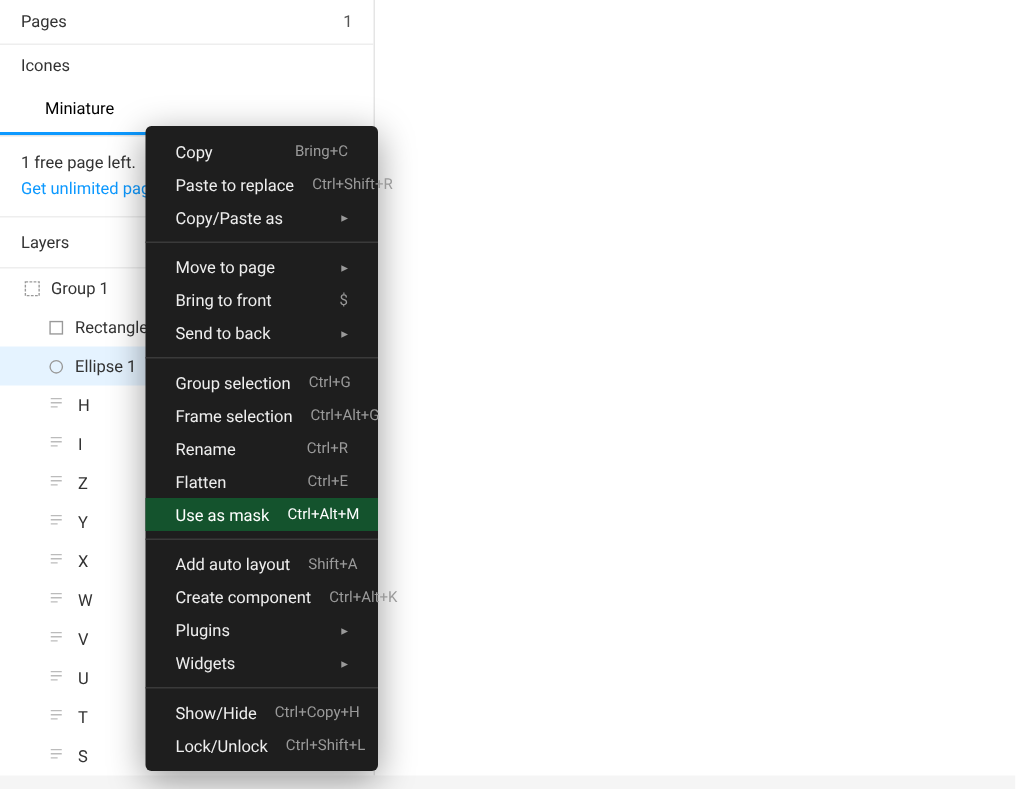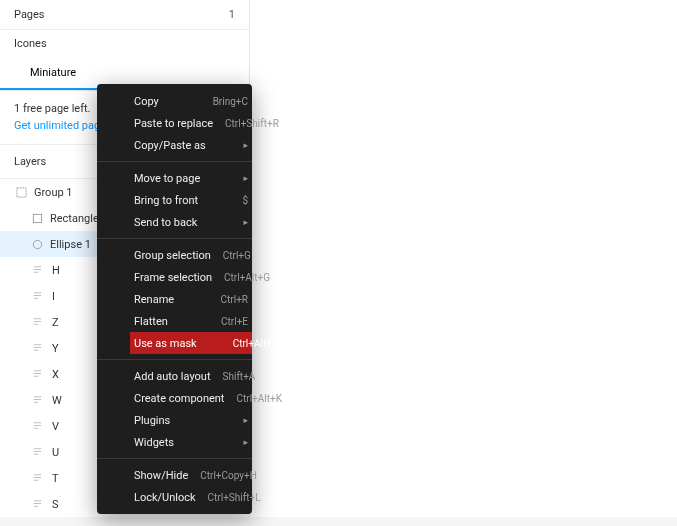--- a/index.html
+++ b/index.html
@@ -66,22 +66,22 @@
   .leaf.l3{top:56px;left:0;transform:rotate(15deg);} 
 
   
   .sel-box{position:absolute;border:1.5px solid #0d99ff;}
   .sel-ellipse{position:absolute;border:1.5px solid #0d99ff;border-radius:50%;pointer-events:none;}
   .sel-handle{position:absolute;width:7px;height:7px;background:#fff;border:1.5px solid #0d99ff;}
   .dim-badge{position:absolute;background:#0d99ff;color:#fff;font-size:10px;padding:2px 6px;border-radius:2px;white-space:nowrap;}
 
   
   .ctx-menu{position:absolute;left:97px;top:84px;width:155px;background:#1e1e1e;border-radius:4px;padding:6px 0;box-shadow:0 6px 24px rgba(0,0,0,.4);font-size:11px;color:#eee;z-index:50;}
-  .ctx-item{display:flex;align-items:center;justify-content:space-between;padding:0 4px;height:22px;cursor:default;white-space:nowrap;margin-left:33px;}
-  .ctx-item.hover{background:#b91c1c;color:#fff;gap:24px;}
+  .ctx-item{display:flex;align-items:center;justify-content:space-between;padding:0 20px;height:22px;cursor:default;white-space:nowrap;}
+  .ctx-item.hover{background:#14532d;color:#fff;}
   .ctx-sep{height:1px;background:#3a3a3a;margin:5px 0;}
   .ctx-shortcut{color:#9a9a9a;font-size:10px;margin-left:12px;}
   .ctx-item.hover .ctx-shortcut{color:#fff;}
   .ctx-chevron{font-size:9px;color:#9a9a9a;}
 </style>
 </head>
 <body>
 
 <div class="app">
 

